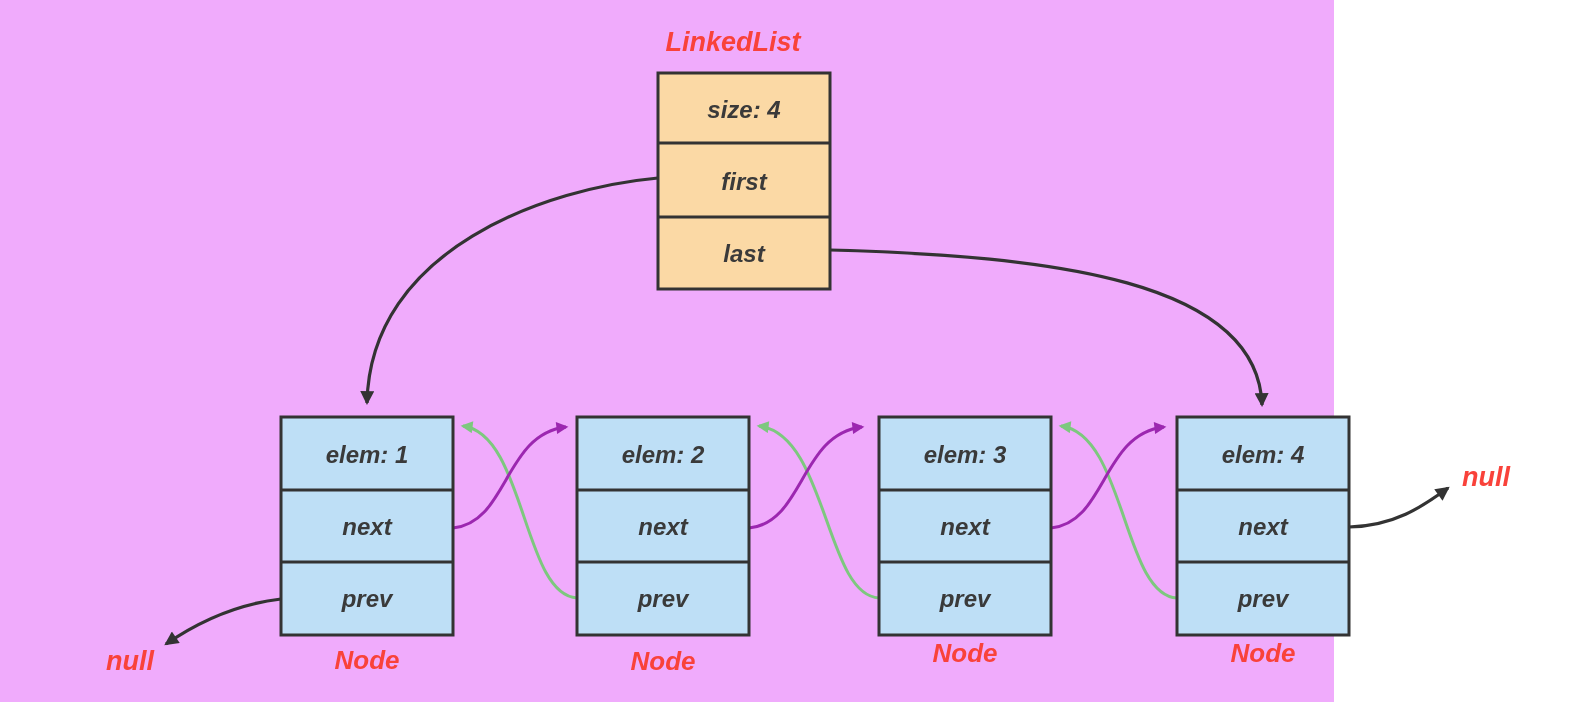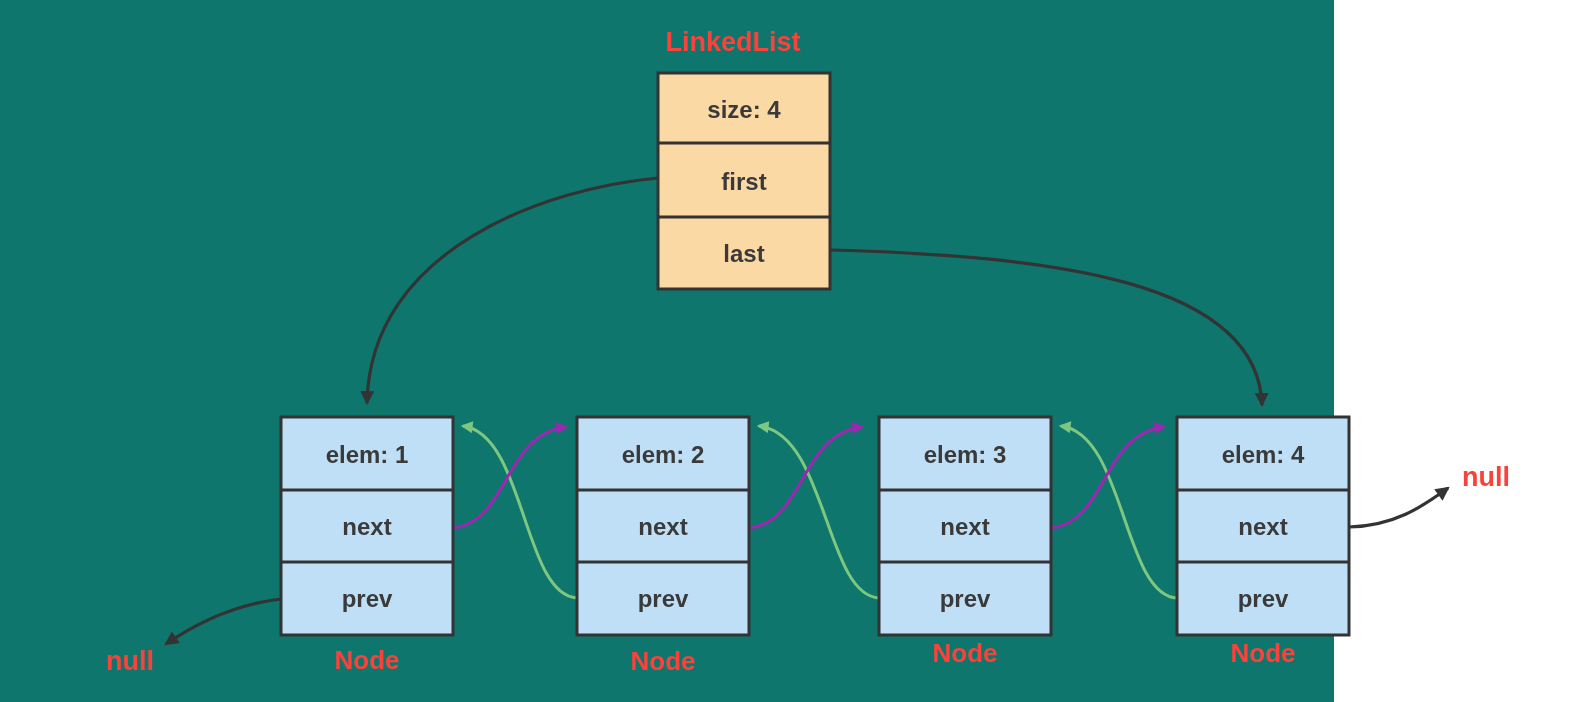--- a/index.html
+++ b/index.html
@@ -4,22 +4,23 @@
 <style>
   html, body {
     margin: 0;
     padding: 0;
     background: #ffffff;
   }
   .canvas {
     position: relative;
     width: 1334px;
     height: 702px;
-    background: #0f766e;
+    background: #f0abfc;
     font-family: "Liberation Sans", sans-serif;
+    font-style: italic;
   }
   svg { display: block; }
   .box-text {
     font-family: "Liberation Sans", sans-serif;
     font-size: 24px;
     font-weight: bold;
   }
   .title-text {
     font-family: "Liberation Sans", sans-serif;
     font-size: 27px;

